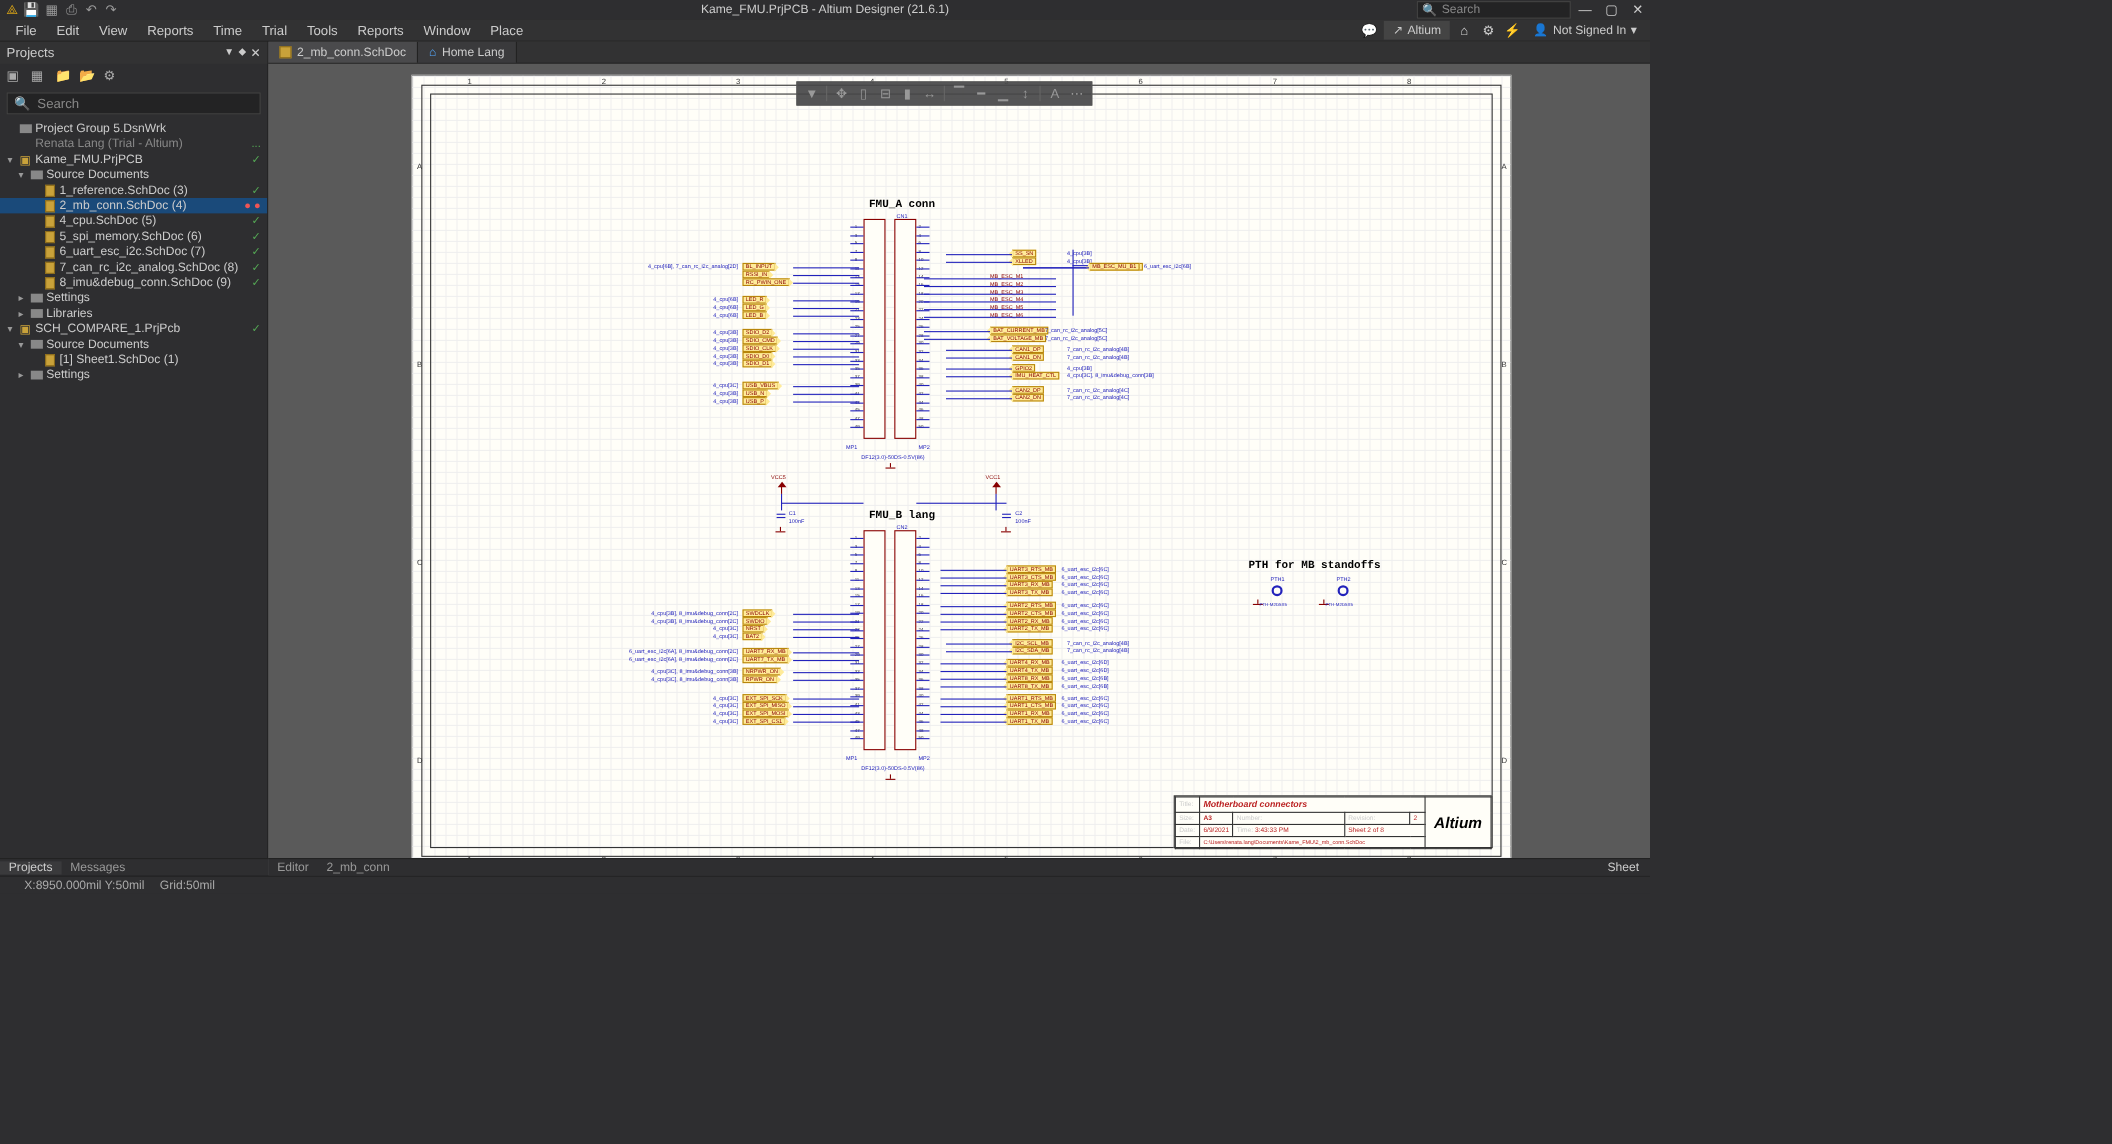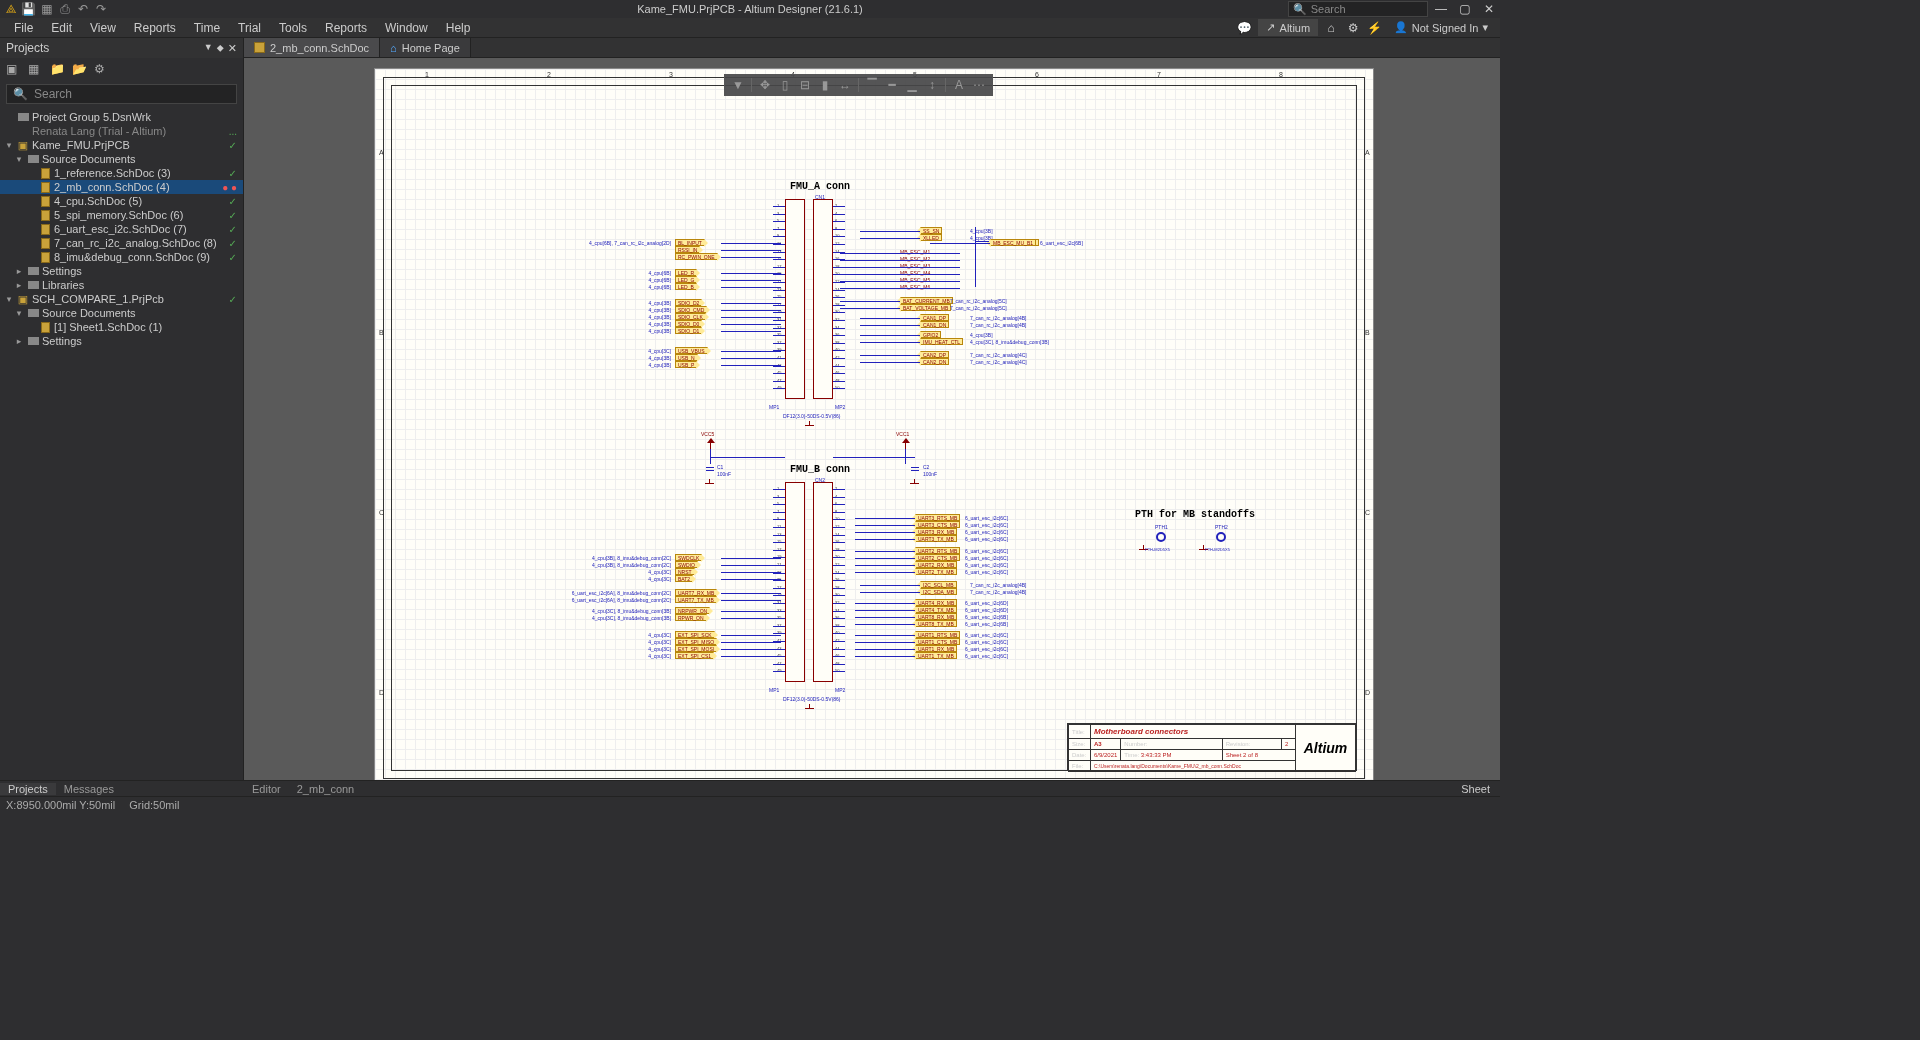--- a/index.html
+++ b/index.html
@@ -70,21 +70,21 @@
 .altium-logo { font-weight:bold; font-style:italic; font-size:14px; color:#000; }
 .float-toolbar { position:absolute; left:480px; top:16px; height:22px; background:rgba(70,70,72,0.92); border:1px solid #555; display:flex; align-items:center; padding:0 4px; gap:2px; z-index:10; }
 .ft-btn { width:18px; height:18px; display:flex; align-items:center; justify-content:center; color:#999; cursor:pointer; }
 .ft-sep { width:1px; height:14px; background:#666; margin:0 2px; }
 .bottom-tabs { position:absolute; bottom:16px; left:0; height:16px; background:#2e2e30; display:flex; align-items:center; font-size:11px; border-top:1px solid #222; width:244px; }
 .bottom-tabs .bt { padding:0 8px; color:#999; cursor:pointer; }
 .bottom-tabs .bt.active { color:#ccc; background:#3a3a3c; }
 .editor-bottom-tabs { position:absolute; bottom:16px; left:244px; right:0; height:16px; background:#2e2e30; display:flex; align-items:center; font-size:11px; border-top:1px solid #222; }
 .editor-bottom-tabs .bt { padding:0 8px; color:#999; cursor:pointer; }
 .panels-btn { margin-left:auto; padding:0 10px; color:#ccc; cursor:pointer; }
-.statusbar { position:absolute; bottom:0; left:0; right:0; height:16px; background:#2e2e30; border-top:1px solid #222; display:flex; align-items:center; padding:0 6px; font-size:11px; color:#aaa; gap:14px; }
+.statusbar { position:absolute; bottom:0; left:0; right:0; height:16px; background:#2e2e30; border-top:1px solid #222; display:flex; align-items:center; padding:0 22px; font-size:11px; color:#aaa; gap:14px; }
 .pth-circle { position:absolute; width:10px; height:10px; border:2px solid #22b; border-radius:50%; }
 </style>
 </head>
 <body>
 
 <div class="top-quick">
   <div class="ico" style="color:#d4a017">⟁</div>
   <div class="ico">💾</div>
   <div class="ico">▦</div>
   <div class="ico">⎙</div>
@@ -107,21 +107,21 @@
 <div class="menubar">
   <div class="mi">File</div>
   <div class="mi">Edit</div>
   <div class="mi">View</div>
   <div class="mi">Reports</div>
   <div class="mi">Time</div>
   <div class="mi">Trial</div>
   <div class="mi">Tools</div>
   <div class="mi">Reports</div>
   <div class="mi">Window</div>
-  <div class="mi">Help</div>
+  <div class="mi">Place</div>
   <div class="menubar-right">
     <div class="icon-btn">💬</div>
     <div class="share-btn">
       <span>↗</span>
       <span>Altium</span>
     </div>
     <div class="icon-btn">⌂</div>
     <div class="icon-btn">⚙</div>
     <div class="icon-btn">⚡</div>
     <div class="signin">
@@ -288,21 +288,21 @@
   </div>
 
   <div class="editor-area">
     <div class="tabbar">
       <div class="tab active">
         <span class="tico doc-sheet"></span>
         <span>2_mb_conn.SchDoc</span>
       </div>
       <div class="tab">
         <span style="color:#5af">⌂</span>
-        <span>Home Page</span>
+        <span>Home Lang</span>
       </div>
     </div>
 
     <div class="schematic-viewport">
       <div class="float-toolbar">
         <div class="ft-btn">▼</div>
           <div class="ft-sep"></div>
         <div class="ft-btn">✥</div>
         <div class="ft-btn">▯</div>
         <div class="ft-btn">⊟</div>
@@ -547,21 +547,21 @@
             <div class="net-label left" style="left: 545px; top: 282px;">CAN2_DP</div>
             <div class="pin-line" style="left: 485px; width: 60px; top: 286px;"></div>
             <div class="small-blue" style="left: 595px; top: 283px;">7_can_rc_i2c_analog[4C]</div>
             <div class="net-label left" style="left: 545px; top: 289px;">CAN2_DN</div>
             <div class="pin-line" style="left: 485px; width: 60px; top: 293px;"></div>
             <div class="small-blue" style="left: 595px; top: 290px;">7_can_rc_i2c_analog[4C]</div>
             <div class="pin-line-v" style="left: 600px; top: 158px; height: 60px;"></div>
             <div class="pin-line" style="left: 600px; top: 172px; width: 14px;"></div>
           </div>
 
-        <div class="sch-title" style="left:415px;top:395px;font-size:10px">FMU_B conn</div>
+        <div class="sch-title" style="left:415px;top:395px;font-size:10px">FMU_B lang</div>
 
         <div class="pwr-arrow" style="left:335px;top:370px"></div>
         <div class="small-red" style="left:326px;top:362px">VCC5</div>
         <div class="cap" style="left:331px;top:395px"></div>
         <div class="small-blue" style="left:342px;top:395px">C1</div>
         <div class="small-blue" style="left:342px;top:402px">100nF</div>
         <div class="gnd" style="left:330px;top:410px"></div>
         <div class="pin-line-v" style="left:335px;top:380px;height:15px"></div>
         <div class="pin-line" style="left:335px;top:388px;width:75px"></div>
 

